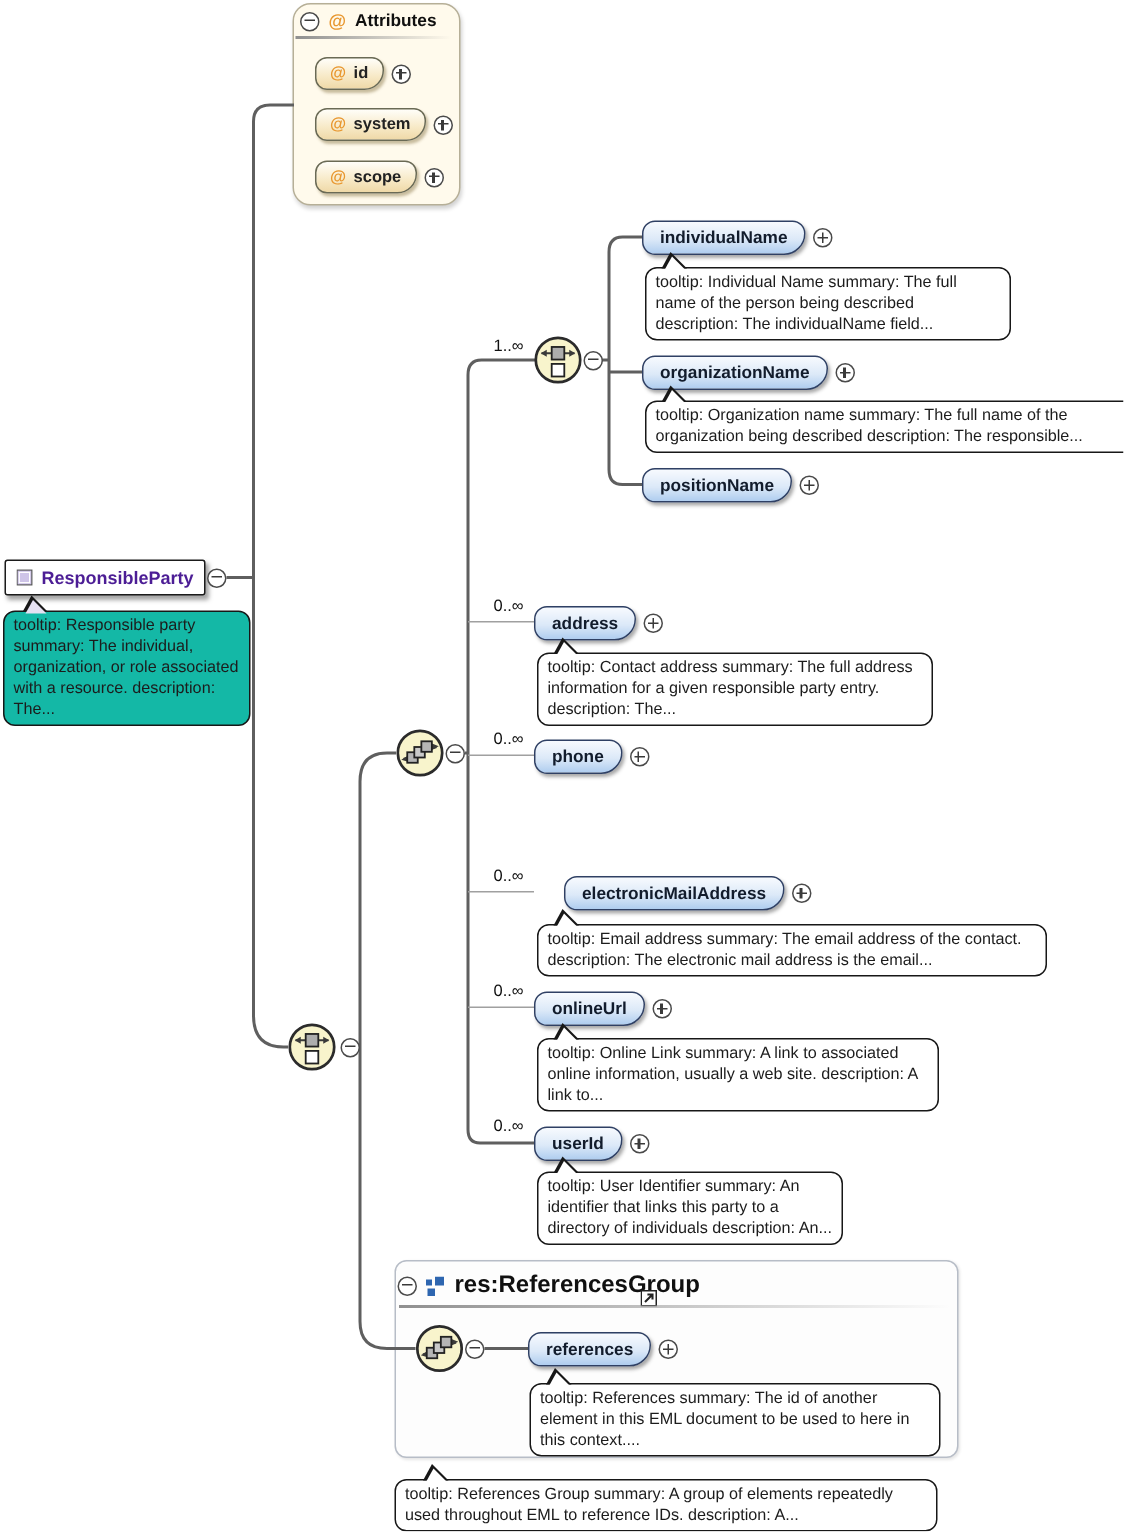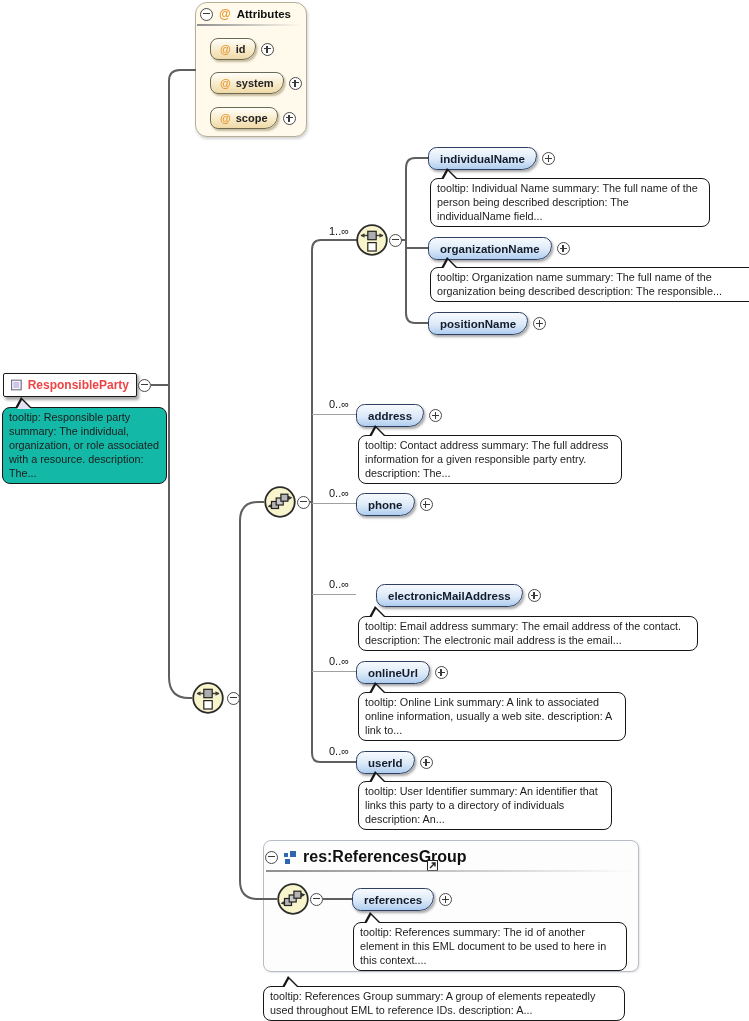--- a/index.html
+++ b/index.html
@@ -27,21 +27,21 @@
         font-weight:bold;font-size:11.5px;color:#121C2C;white-space:nowrap;}
   .apill{display:inline-flex;align-items:center;height:20px;padding:0 9px;gap:5px;
          background:linear-gradient(180deg,#FFFEF9 0%,#F7E9C6 60%,#EFD9A8 100%);
          border:1px solid #6A6A55;border-radius:8px 8px 13px 8px;
          box-shadow:1.5px 2px 2px rgba(130,110,60,0.45);
          font-weight:bold;font-size:11px;color:#222;white-space:nowrap;}
   .at{color:#E8972F;font-weight:bold;}
   .rootrow{position:absolute;left:3px;top:373px;z-index:2;display:flex;align-items:center;gap:6px;
            width:134px;height:24px;background:#fff;border:1.6px solid #1B1B1B;border-radius:2px;
            padding:0 7px;box-sizing:border-box;
-           box-shadow:2px 2.5px 3px rgba(90,90,90,0.55);font-weight:bold;font-size:12px;color:#ef4444;}
+           box-shadow:2px 2.5px 3px rgba(90,90,90,0.55);font-weight:bold;font-size:12px;color:#4c1d95;}
 
   
   .circ{position:relative;width:13px;height:13px;flex:0 0 auto;border-radius:50%;
         background:#fff;border:1.2px solid #4A4A4A;box-sizing:border-box;z-index:3;}
   .circ.abs{position:absolute;}
   .circ::before{content:"";position:absolute;left:2px;right:2px;top:4.6px;height:1.4px;background:#3A3A3A;}
   .circ.plus::after{content:"";position:absolute;top:2px;bottom:2px;left:4.6px;width:1.4px;background:#3A3A3A;}
 
   
   .comp{position:absolute;width:32px;height:32px;z-index:2;}
@@ -168,21 +168,21 @@
   </svg>
   <span class="circ abs" style="left:388.5px;top:233.5px"></span>
   <div class="occurs" style="left:329px;top:225px">1..∞</div>
 
   <div class="row" style="left:428px;top:147px">
     <span class="pill">
         <span>individualName</span>
       </span>
     <span class="circ plus"></span>
   </div>
-  <div class="tip" style="left:430px;top:178px;width:280px">
+  <div class="tip" style="left:430px;top:178px;width:244px">
     <span class="tail-o" style="left:10px"></span><span class="tail-i" style="left:10px"></span>
     <span>tooltip: Individual Name summary: The full name of the person being described description: The individualName field...</span>
   </div>
 
   <div class="row" style="left:428px;top:237px">
     <span class="pill">
         <span>organizationName</span>
       </span>
     <span class="circ plus"></span>
   </div>
@@ -242,21 +242,21 @@
     <span>tooltip: Online Link summary: A link to associated online information, usually a web site. description: A link to...</span>
   </div>
 
   <div class="occurs" style="left:329px;top:745px">0..∞</div>
   <div class="row" style="left:356px;top:751px">
     <span class="pill">
         <span>userId</span>
       </span>
     <span class="circ plus"></span>
   </div>
-  <div class="tip" style="left:358px;top:781px;width:254px">
+  <div class="tip" style="left:358px;top:781px;width:204px">
     <span class="tail-o" style="left:10px"></span><span class="tail-i" style="left:10px"></span>
     <span>tooltip: User Identifier summary: An identifier that links this party to a directory of individuals description: An...</span>
   </div>
 
   <div class="head" style="left:265px;top:848px;font-size:16px">
     <span class="circ"></span>
     <svg width="13" height="13" viewBox="0 0 13 13">
       <rect x="0" y="2" width="4" height="4" fill="#2E66B0"></rect>
       <rect x="6" y="0" width="6" height="6" fill="#2E66B0"></rect>
       <rect x="1" y="8" width="5" height="5" fill="#2E66B0"></rect>

